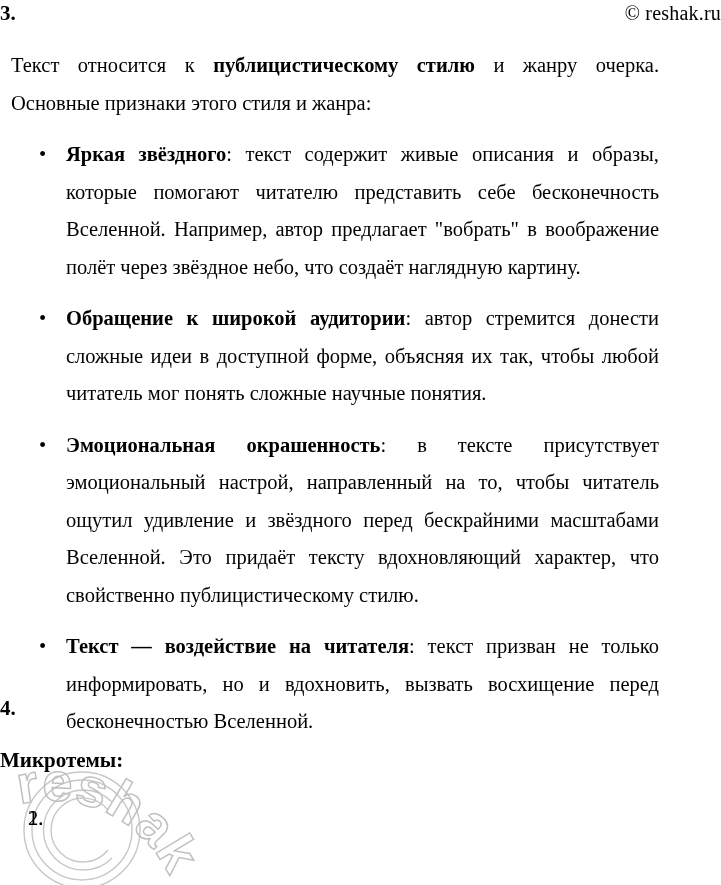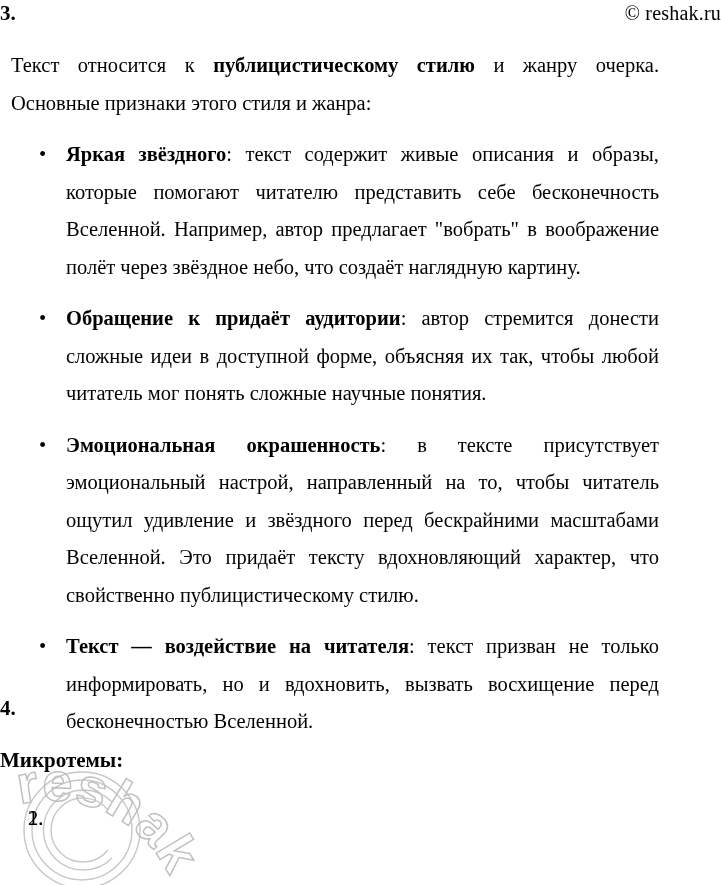--- a/index.html
+++ b/index.html
@@ -184,21 +184,21 @@
   </div>
 
   <div class="content">
 
     <p class="para"><span>Текст относится к </span><b>публицистическому стилю</b><span> и жанру очерка. Основные признаки этого стиля и жанра:</span></p>
 
     <ul class="bullet-list">
 
       <li><span class="dot">•</span><b>Яркая звёздного</b><span>: текст содержит живые описания и образы, которые помогают читателю представить себе бесконечность Вселенной. Например, автор предлагает "вобрать" в воображение полёт через звёздное небо, что создаёт наглядную картину.</span></li>
 
-      <li><span class="dot">•</span><b>Обращение к придаёт аудитории</b><span>: автор стремится донести сложные идеи в доступной форме, объясняя их так, чтобы любой читатель мог понять сложные научные понятия.</span></li>
+      <li><span class="dot">•</span><b>Обращение к широкой аудитории</b><span>: автор стремится донести сложные идеи в доступной форме, объясняя их так, чтобы любой читатель мог понять сложные научные понятия.</span></li>
 
       <li><span class="dot">•</span><b>Эмоциональная окрашенность</b><span>: в тексте присутствует эмоциональный настрой, направленный на то, чтобы читатель ощутил удивление и звёздного перед бескрайними масштабами Вселенной. Это придаёт тексту вдохновляющий характер, что свойственно публицистическому стилю.</span></li>
 
       <li><span class="dot">•</span><b>Текст — воздействие на читателя</b><span>: текст призван не только информировать, но и вдохновить, вызвать восхищение перед бесконечностью Вселенной.</span></li>
 
     </ul>
   </div>
 
   <div class="watermark">
     <svg viewBox="0 0 300 195" xmlns="http://www.w3.org/2000/svg" aria-hidden="true">

